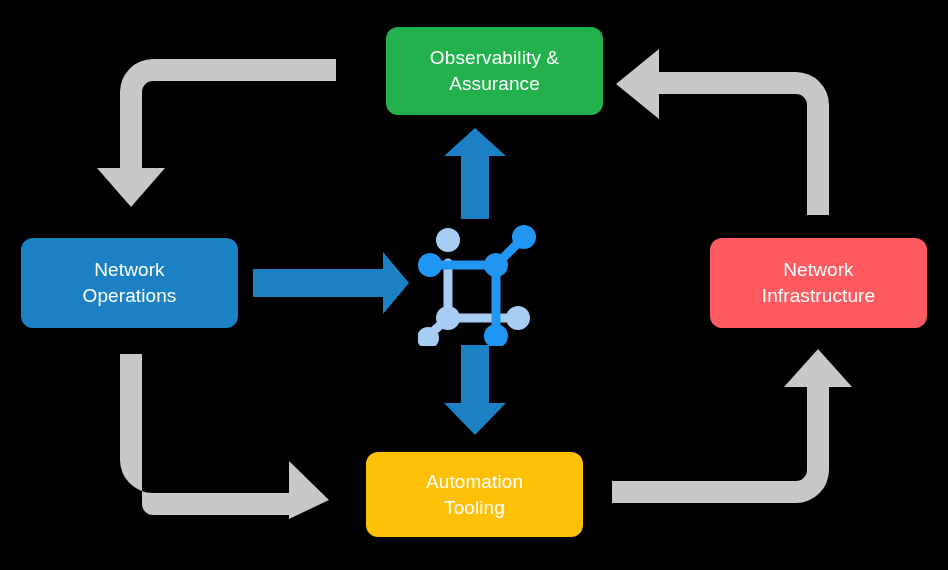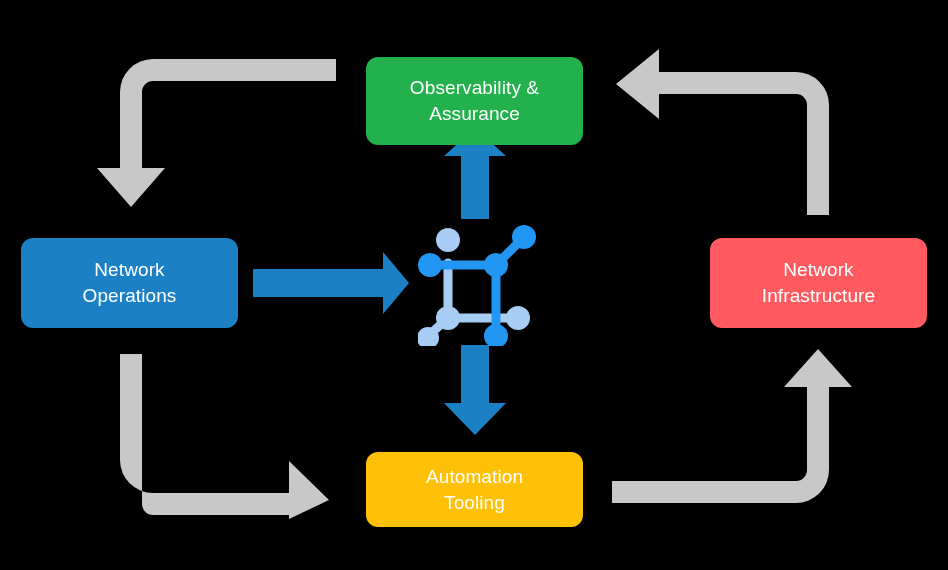--- a/index.html
+++ b/index.html
@@ -25,34 +25,33 @@
     color: #ffffff;
     font-size: 19px;
     line-height: 1.35;
     font-weight: 400;
     letter-spacing: 0.1px;
     box-sizing: border-box;
     padding: 4px 10px;
     white-space: pre-line;
   }
   #box-observability {
-    left: 366px; top: 27px; width: 217px; height: 88px;
+    left: 386px; top: 27px; width: 217px; height: 88px;
     background: #22b14c;
-    margin-top: 30px;
   }
   #box-network-operations {
     left: 21px; top: 238px; width: 217px; height: 90px;
     background: #1b81c4;
   }
   #box-network-infrastructure {
     left: 710px; top: 238px; width: 217px; height: 90px;
     background: #ff5a5f;
   }
   #box-automation-tooling {
-    left: 366px; top: 452px; width: 217px; height: 75px;
+    left: 366px; top: 452px; width: 217px; height: 85px;
     background: #ffc107;
   }
   .svg-layer {
     position: absolute;
     left: 0; top: 0;
     width: 948px;
     height: 570px;
   }
   .hub-icon {
     position: absolute;

